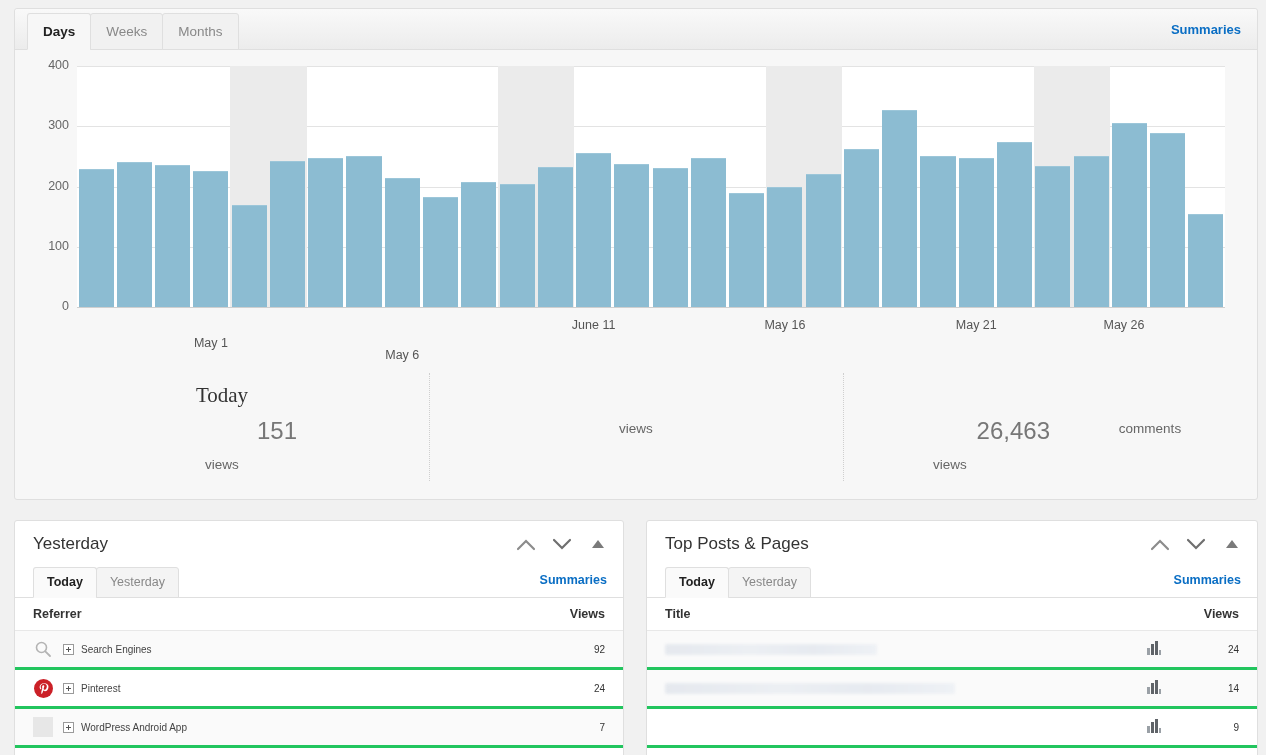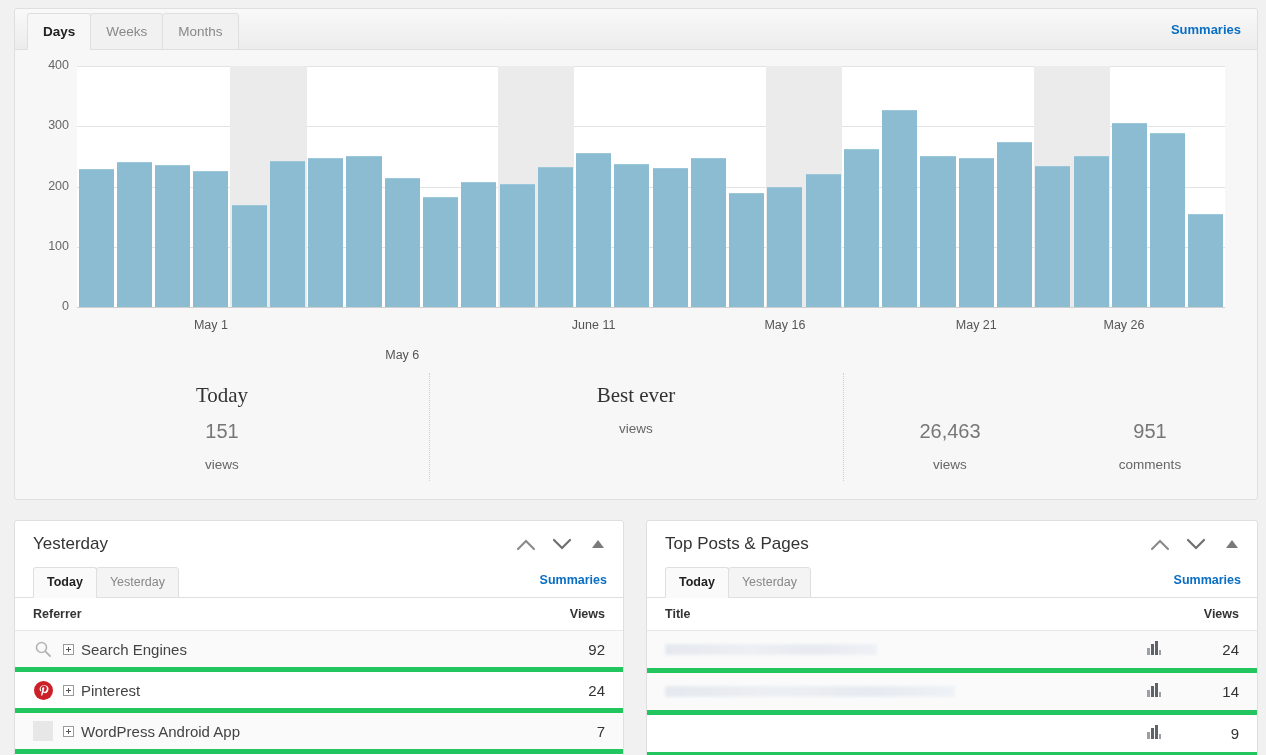--- a/index.html
+++ b/index.html
@@ -129,24 +129,25 @@
     font-size: 21px;
     color: #333;
   }
   .stat-cell {
     flex: 0 0 auto;
     min-width: 150px;
     text-align: center;
     padding-top: 52px;
   }
   .stat-num {
-    font-size: 20px;
+    font-size: 24px;
     color: #777;
     font-weight: 300;
     line-height: 36px;
+    text-align: right;
   }
   .stat-cap {
     font-size: 13.5px;
     color: #666;
     margin-top: 8px;
   }
   .stat-group.two .stat-cell { min-width: 200px; }
 
   
   .panel {
@@ -204,24 +205,24 @@
   table.listing th {
     font-size: 12.5px;
     color: #333;
     font-weight: bold;
     text-align: left;
     padding: 9px 0 9px 18px;
     border-bottom: 1px solid #e8e8e8;
   }
   table.listing th.num { text-align: right; padding: 9px 18px 9px 0; width: 80px; }
   table.listing td {
-    font-size: 15px;
+    font-size: 10px;
     color: #444;
     padding: 8px 0 8px 18px;
-    border-bottom: 5px solid #22c55e;
+    border-bottom: 3px solid #22c55e;
     height: 31px;
     vertical-align: middle;
   }
   table.listing td.num { text-align: right; padding: 8px 18px 8px 0; color: #333; }
   table.listing tr.alt td { background: #fafafa; }
 
   .ref-cell { display: flex; align-items: center; gap: 0; }
   .fav { width: 20px; height: 20px; flex: 0 0 20px; margin-right: 10px; display: flex; align-items: center; justify-content: center; }
   .fav-blank { background: #e7e7e7; }
   .plusbox {
@@ -313,50 +314,48 @@
         <div class="bar" title="May 21: 247" style="left: 881.733px; width: 35.0667px; height: 148.817px; background: rgb(140, 188, 210);"></div>
         <div class="bar" title="May 22: 274" style="left: 920px; width: 35.0667px; height: 165.085px; background: rgb(140, 188, 210);"></div>
         <div class="bar" title="May 23: 234" style="left: 958.267px; width: 35.0667px; height: 140.985px; background: rgb(140, 188, 210);"></div>
         <div class="bar" title="May 24: 251" style="left: 996.533px; width: 35.0667px; height: 151.227px; background: rgb(140, 188, 210);"></div>
         <div class="bar" title="May 25: 305" style="left: 1034.8px; width: 35.0667px; height: 183.762px; background: rgb(140, 188, 210);"></div>
         <div class="bar" title="May 26: 288" style="left: 1073.07px; width: 35.0667px; height: 173.52px; background: rgb(140, 188, 210);"></div>
         <div class="bar" title="May 27: 154" style="left: 1111.33px; width: 35.0667px; height: 92.785px; background: rgb(140, 188, 210);"></div>
       </div>
     <div class="xaxis-line"></div>
     <div id="xlabels">
-        <div class="xlabel" style="left: 195.933px;">May 1</div>
+        <div class="xlabel" style="left: 195.933px; margin-top: 18px;">May 1</div>
         <div class="xlabel" style="left: 387.267px; margin-top: 30px;">May 6</div>
         <div class="xlabel" style="left: 578.6px;">June 11</div>
         <div class="xlabel" style="left: 769.933px;">May 16</div>
         <div class="xlabel" style="left: 961.267px;">May 21</div>
         <div class="xlabel" style="left: 1109px;">May 26</div>
       </div>
   </div>
 
   <div class="stats" id="stats">
       <div class="stat-group">
         <div class="g-title">Today</div>
         <div class="stat-cell">
           <div class="stat-num">151</div>
           <div class="stat-cap">views</div>
         </div>
       </div>
       <div class="stat-group">
-        <div class="g-title">Best ever</div>
         <div class="stat-cell">
           <div class="stat-cap">views</div>
         </div>
       </div>
       <div class="stat-group two">
         <div class="stat-cell">
           <div class="stat-num">26,463</div>
           <div class="stat-cap">views</div>
         </div>
         <div class="stat-cell">
-          <div class="stat-num">951</div>
           <div class="stat-cap">comments</div>
         </div>
       </div>
     </div>
 </div>
 
 <div class="panel panel-left">
   <div class="panel-head">
     <div class="panel-title">Yesterday</div>
     <div class="panel-ctrls">

